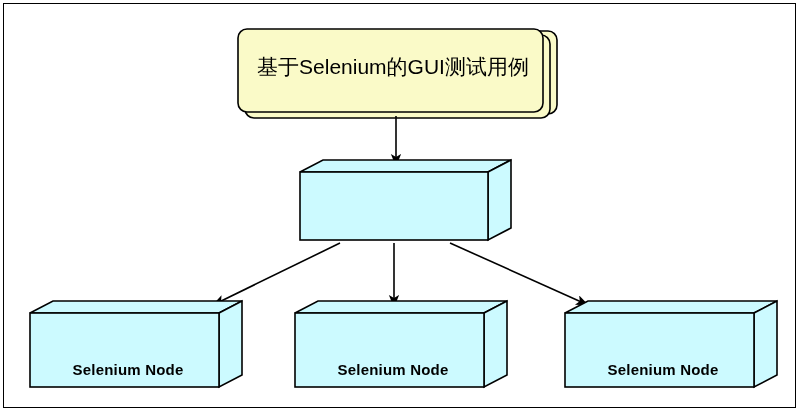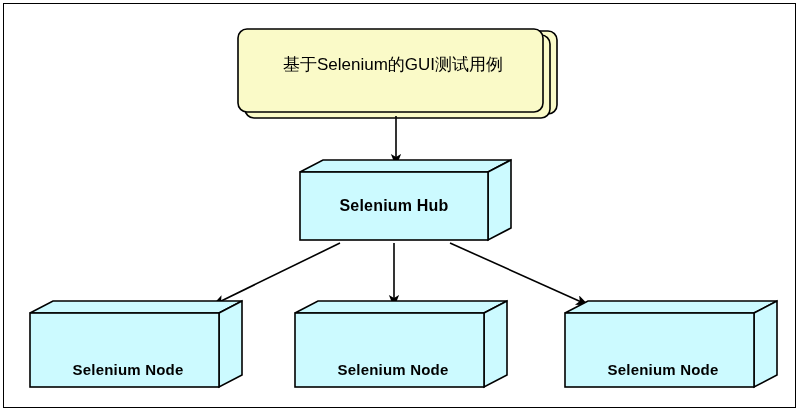--- a/index.html
+++ b/index.html
@@ -56,21 +56,21 @@
   }
   .nodelbl.n0 { left: 33px; }
   .nodelbl.n1 { left: 298px; }
   .nodelbl.n2 { left: 568px; }
   .card-label {
     position: absolute;
     left: 248px;
     top: 53px;
     width: 290px;
     text-align: center;
-    font-size: 17px;
+    font-size: 21px;
     color: #000000;
     white-space: nowrap;
     pointer-events: none;
   }
 </style>
 </head>
 <body>
 
 <div id="canvas">
 
@@ -113,20 +113,19 @@
 
     <g>
       <polygon points="565,313 588,301 777,301 754,313" fill="#CCFAFF" stroke="#000000" stroke-width="1.6"></polygon>
       <polygon points="754,313 777,301 777,375 754,387" fill="#CCFAFF" stroke="#000000" stroke-width="1.6"></polygon>
       <rect x="565" y="313" width="189" height="74" fill="#CCFAFF" stroke="#000000" stroke-width="1.6"></rect>
     </g>
   </svg>
 
   <div class="card-label">基于Selenium的GUI测试用例</div>
 
-  <div class="node-label hub-label">Selenium Hub</div>
 
   <div class="node-label nodelbl n0">Selenium Node</div>
   <div class="node-label nodelbl n1">Selenium Node</div>
   <div class="node-label nodelbl n2">Selenium Node</div>
 
   <div class="frame"></div>
 </div>
 
 </body></html>

